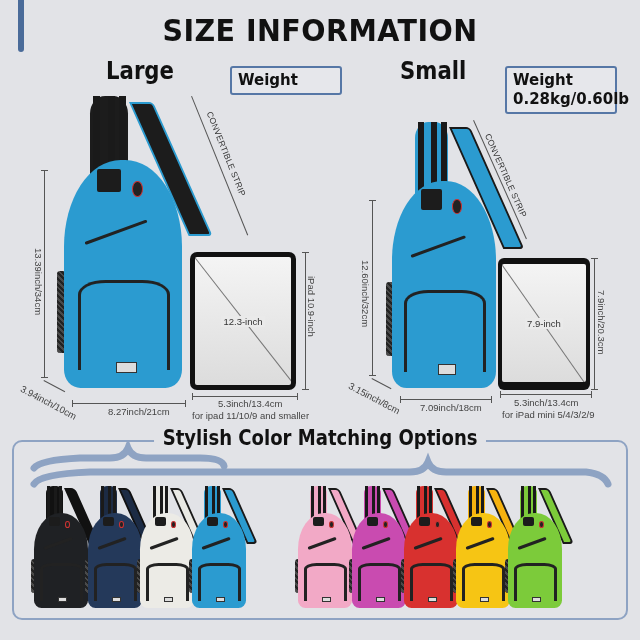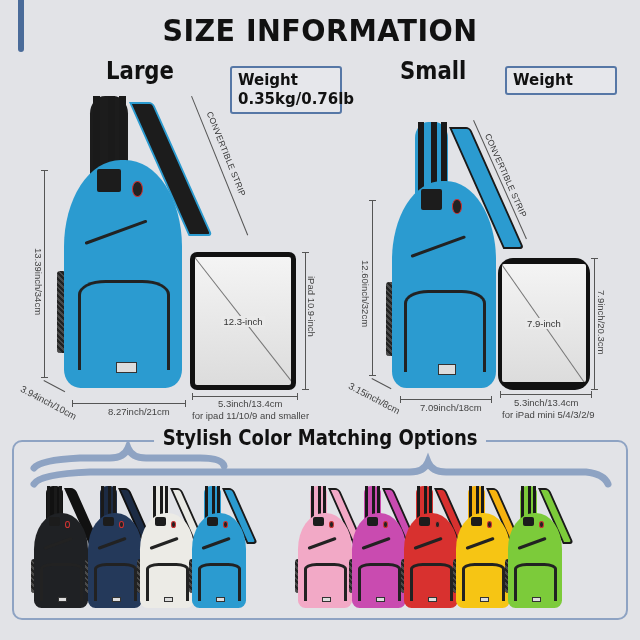--- a/index.html
+++ b/index.html
@@ -119,21 +119,20 @@
 </style>
 </head>
 <body>
 
 <div class="abs accent-bar"></div>
 <div class="abs main-title">SIZE INFORMATION</div>
 
 <div class="abs size-label" style="left:106px;top:56px;">Large</div>
 <div class="abs weight-box" style="left:230px;top:66px;width:112px;">
   <div>Weight</div>
-  <div>0.35kg/0.76lb</div>
 </div>
 
 <div class="bag" id="bag-large" style="left:64px;top:96px;width:118px;height:292px;">
     <div class="strap-side" style="background:#1c1c1c;border:2px solid #2b9bd0;"></div>
     <div class="strap-top" style="background:#1c1c1c;">
       <div class="stripe" style="left:8%"></div>
       <div class="stripe" style="left:48%"></div>
       <div class="stripe" style="right:4%"></div>
     </div>
     <div class="mesh"></div>
@@ -163,20 +162,21 @@
 </div>
 <div class="abs line-v tick-v" style="left:305px;top:252px;height:138px;"></div>
 <div class="abs dim vtext" style="left:306px;top:276px;">iPad 10.9-inch</div>
 <div class="abs line-h tick-h" style="left:192px;top:396px;width:106px;"></div>
 <div class="abs dim" style="left:218px;top:398px;">5.3inch/13.4cm</div>
 <div class="abs dim" style="left:192px;top:410px;">for ipad 11/10/9 and smaller</div>
 
 <div class="abs size-label" style="left:400px;top:56px;">Small</div>
 <div class="abs weight-box" style="left:505px;top:66px;width:112px;">
   <div>Weight</div>
+  <div>0.28kg/0.60lb</div>
 </div>
 
 <div class="bag" id="bag-small" style="left:392px;top:122px;width:104px;height:266px;">
     <div class="strap-side" style="background:#2b9bd0;border:2px solid #1a1a1a;"></div>
     <div class="strap-top" style="background:#2b9bd0;">
       <div class="stripe" style="left:8%"></div>
       <div class="stripe" style="left:48%"></div>
       <div class="stripe" style="right:4%"></div>
     </div>
     <div class="mesh"></div>
@@ -191,21 +191,21 @@
 <div class="abs conv-line" style="left:474px;top:120px;width:130px;transform:rotate(66deg);"></div>
 <div class="abs conv-strip" style="left:492px;top:132px;transform:rotate(66deg);">CONVERTIBLE STRIP</div>
 
 <div class="abs line-v tick-v" style="left:372px;top:200px;height:176px;"></div>
 <div class="abs dim vtext" style="left:360px;top:260px;">12.60inch/32cm</div>
 <div class="abs line-h" style="left:372px;top:378px;width:22px;transform:rotate(28deg);transform-origin:left top;"></div>
 <div class="abs dim" style="left:352px;top:380px;transform:rotate(28deg);transform-origin:left top;">3.15inch/8cm</div>
 <div class="abs line-h tick-h" style="left:400px;top:399px;width:92px;"></div>
 <div class="abs dim" style="left:420px;top:402px;">7.09inch/18cm</div>
 
-<div class="tablet" style="left:498px;top:258px;width:92px;height:132px;border-radius:15px;padding:6px 4px 8px 4px;">
+<div class="tablet" style="left:498px;top:258px;width:92px;height:132px;border-radius:6px;padding:6px 4px 8px 4px;">
   <div class="screen">
     <div class="diag" style="transform:rotate(55deg);width:150px;"></div>
     <div class="tlabel"><span>7.9-inch</span></div>
   </div>
 </div>
 <div class="abs line-v tick-v" style="left:594px;top:258px;height:132px;"></div>
 <div class="abs dim vtext" style="left:596px;top:290px;">7.9inch/20.3cm</div>
 <div class="abs line-h tick-h" style="left:500px;top:394px;width:92px;"></div>
 <div class="abs dim" style="left:514px;top:397px;">5.3inch/13.4cm</div>
 <div class="abs dim" style="left:502px;top:409px;">for iPad mini 5/4/3/2/9</div>

